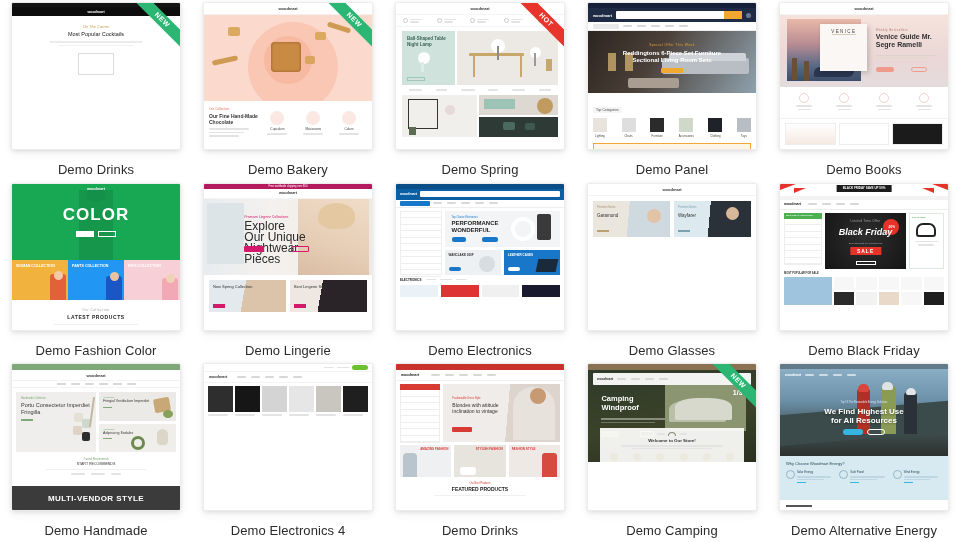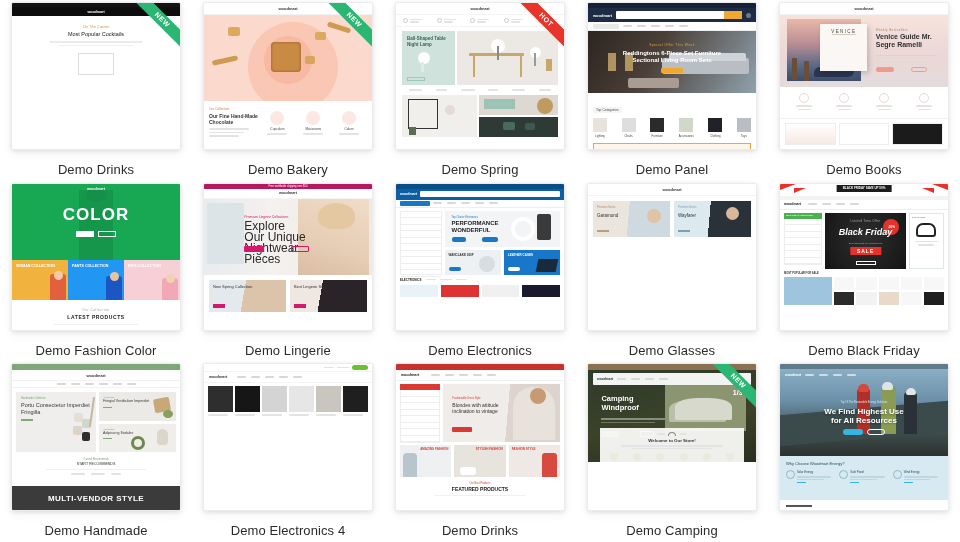--- a/index.html
+++ b/index.html
@@ -885,15 +885,16 @@
                 <div style="width:9px;height:1.2px;background:#35b6e0;margin-top:2px"></div>
               </div>
             </div>
           </div>
         </div>
         <div style="background:#fff;height:12px;display:flex;align-items:center;padding-left:6px">
           <div style="width:26px;height:2px;background:#555"></div>
         </div>
       </div>
     </div>
+    <div class="label">Demo Alternative Energy</div>
   </div>
 
 </div>
 
 </body></html>

